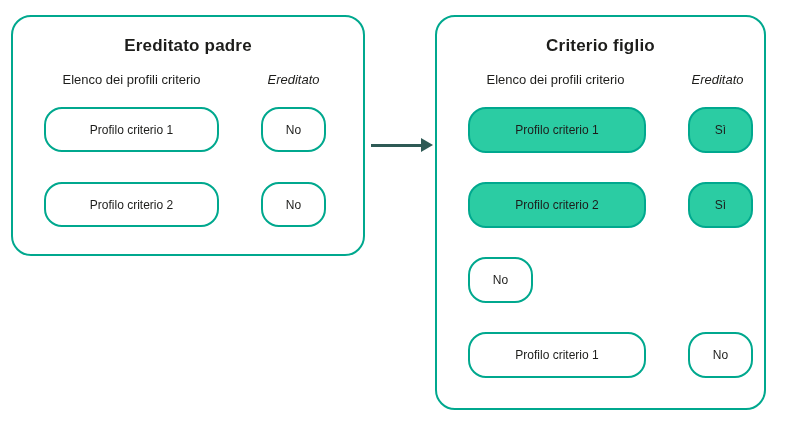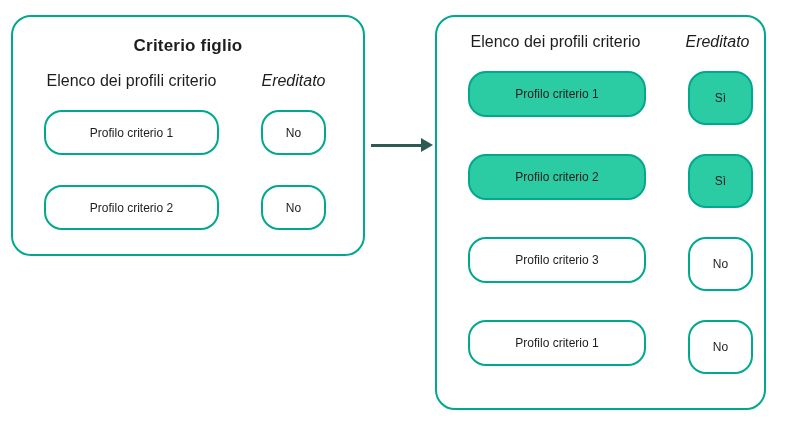--- a/index.html
+++ b/index.html
@@ -32,39 +32,39 @@
 
   .cols{
     display:flex;
     gap:42px;
     padding-left:31px;
   }
   .header-row{margin-top:16px;}
   .col-profiles{width:175px;text-align:center;white-space:nowrap;}
   .col-inherited{width:65px;text-align:center;white-space:nowrap;font-style:italic;}
   .header-row .col-profiles,
-  .header-row .col-inherited{font-size:16px;}
+  .header-row .col-inherited{font-size:13px;}
 
   .rows{display:flex;flex-direction:column;gap:30px;margin-top:20px;}
   .panel-child .rows{gap:29px;}
 
   .cell{
     border:2px solid var(--teal-border);
     border-radius:18px;
     background:#fff;
     display:flex;
     align-items:center;
     justify-content:center;
     font-size:12px;
     white-space:nowrap;
   }
   .profile-cell{width:175px;height:45px;}
   .inh-cell{width:65px;height:45px;text-align:right;}
   .panel-child .profile-cell{width:178px;height:46px;}
-  .panel-child .inh-cell{height:54px;}
+  .panel-child .inh-cell{height:46px;}
   .row.filled .cell{background:var(--mint-fill);}
 
   .arrow{
     position:absolute;
     left:371px;top:144px;
     width:50px;height:3px;
     background:var(--arrow);
   }
   .arrow::after{
     content:"";
@@ -75,55 +75,55 @@
     border-top:7.5px solid transparent;
     border-bottom:7.5px solid transparent;
   }
 </style>
 </head>
 <body>
 
 <div class="canvas">
 
   <div class="panel panel-parent">
-    <div class="panel-title">Criterio figlio</div>
+    <div class="panel-title">Ereditato padre</div>
     <div class="cols header-row">
       <div class="col-profiles">Elenco dei profili criterio</div>
       <div class="col-inherited">Ereditato</div>
     </div>
     <div class="rows">
       <div class="cols row">
         <div class="cell profile-cell">Profilo criterio 1</div>
         <div class="cell inh-cell">No</div>
       </div>
       <div class="cols row">
         <div class="cell profile-cell">Profilo criterio 2</div>
         <div class="cell inh-cell">No</div>
       </div>
     </div>
   </div>
 
   <div class="arrow"></div>
 
   <div class="panel panel-child">
+    <div class="panel-title">Criterio figlio</div>
     <div class="cols header-row">
       <div class="col-profiles">Elenco dei profili criterio</div>
       <div class="col-inherited">Ereditato</div>
     </div>
     <div class="rows">
       <div class="cols row filled">
         <div class="cell profile-cell">Profilo criterio 1</div>
         <div class="cell inh-cell">Sì</div>
       </div>
       <div class="cols row filled">
         <div class="cell profile-cell">Profilo criterio 2</div>
         <div class="cell inh-cell">Sì</div>
       </div>
       <div class="cols row">
-        <div class="cell profile-cell">Profilo criterio 3</div>
         <div class="cell inh-cell">No</div>
       </div>
       <div class="cols row">
         <div class="cell profile-cell">Profilo criterio 1</div>
         <div class="cell inh-cell">No</div>
       </div>
     </div>
   </div>
 
 </div>

